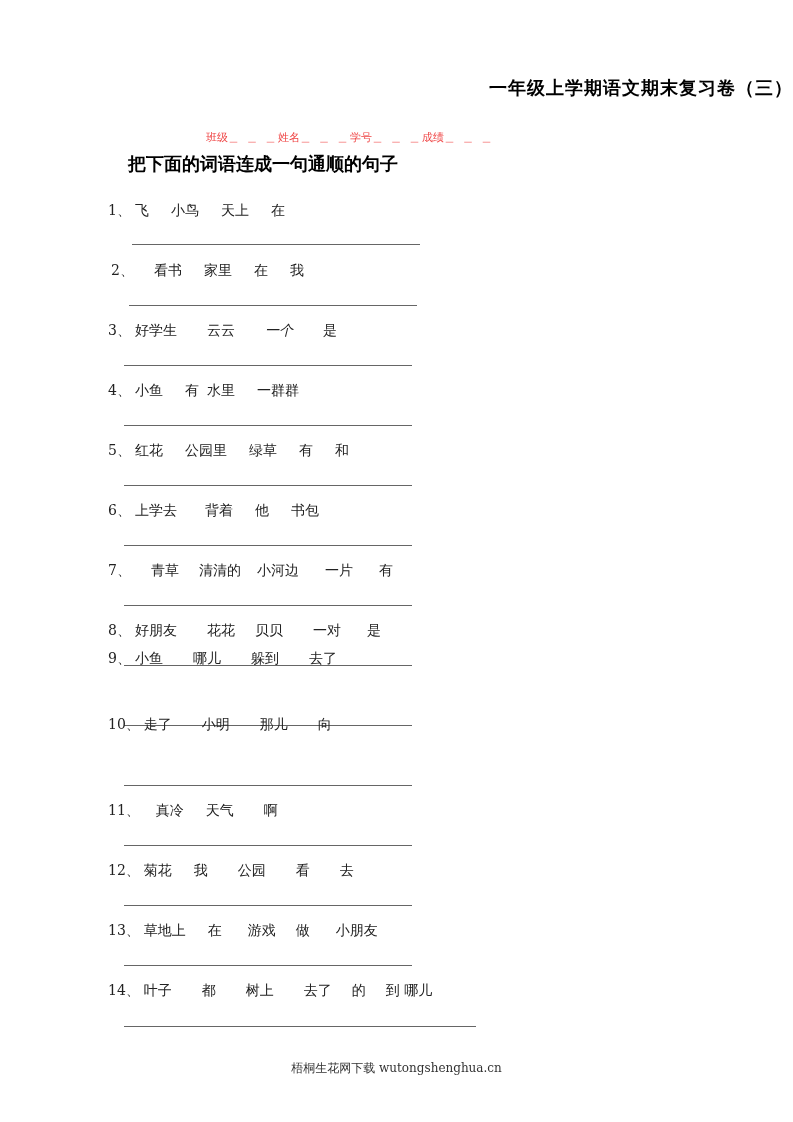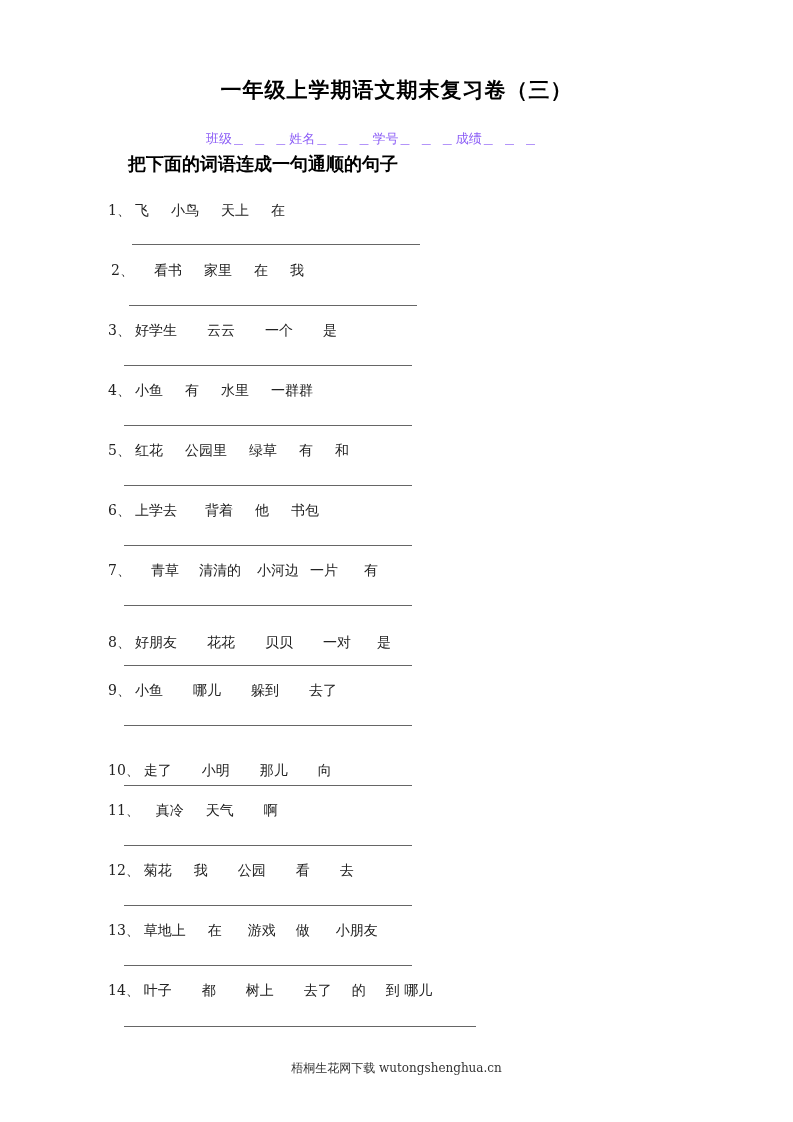--- a/index.html
+++ b/index.html
@@ -1,18 +1,18 @@
 <!DOCTYPE html>
 <html><head>
   <meta charset="utf-8">
   <style>
     html, body { margin:0; padding:0; background:#ffffff; }
     body { width:793px; height:1122px; position:relative; overflow:hidden; color:#111; font-family:"DejaVu Serif","Liberation Serif",serif; }
-    .title { position:absolute; top:76px; left:0; width:793px; text-align:center; font-family:"DejaVu Sans","Liberation Sans",sans-serif; font-weight:bold; font-size:21px; letter-spacing:1px; color:#000; }
-    .info { position:absolute; top:130px; left:206px; font-size:13px; color:#8b5cf6; white-space:nowrap; }
+    .title { position:absolute; top:76px; left:0; width:793px; text-align:right; font-family:"DejaVu Sans","Liberation Sans",sans-serif; font-weight:bold; font-size:18px; letter-spacing:1px; color:#000; }
+    .info { position:absolute; top:130px; left:206px; font-size:11px; color:#ef4444; white-space:nowrap; }
     .info .blank { display:inline-block; letter-spacing:2px; }
     .subtitle { position:absolute; top:152px; left:128px; font-family:"DejaVu Sans","Liberation Sans",sans-serif; font-weight:bold; font-size:18px; color:#000; }
     .q { position:absolute; left:108px; font-size:14px; white-space:nowrap; color:#222; }
     .q .num { display:inline-block; }
     .q .w { display:inline-block; margin-left:26px; }
     .q .w:first-of-type { margin-left:4px; }
     .line { position:absolute; left:124px; width:288px; border-top:1px solid #666; height:0; }
     .footer { position:absolute; top:1060px; left:0; width:793px; text-align:center; font-size:12px; color:#333; }
   </style>
 </head>
@@ -24,35 +24,35 @@
   <span>班级</span><span class="blank">＿ ＿ ＿</span><span>姓名</span><span class="blank">＿ ＿ ＿</span><span>学号</span><span class="blank">＿ ＿ ＿</span><span>成绩</span><span class="blank">＿ ＿ ＿</span>
 </div>
 
 <div class="subtitle">把下面的词语连成一句通顺的句子</div>
 
 <div id="questions">
     <div class="q" style="top: 202px;"><span class="num">1、</span><span class="w" style="margin-left: 4px;">飞</span><span class="w" style="margin-left: 22px;">小鸟</span><span class="w" style="margin-left: 22px;">天上</span><span class="w" style="margin-left: 22px;">在</span></div>
     <div class="line" style="top: 244px; left: 132px;"></div>
     <div class="q" style="top: 262px; left: 111px;"><span class="num">2、</span><span class="w" style="margin-left: 20px;">看书</span><span class="w" style="margin-left: 22px;">家里</span><span class="w" style="margin-left: 22px;">在</span><span class="w" style="margin-left: 22px;">我</span></div>
     <div class="line" style="top: 305px; left: 129px;"></div>
-    <div class="q" style="top: 322px;"><span class="num">3、</span><span class="w" style="margin-left: 4px;">好学生</span><span class="w" style="margin-left: 30px;">云云</span><span class="w" style="margin-left: 30px;">一个</span><span class="w" style="margin-left: 30px;">是</span></div>
+    <div class="q" style="top: 322px;"><span class="num">3、</span><span class="w" style="margin-left: 4px;">好学生</span><span class="w" style="margin-left: 30px;">云云</span><span class="w" style="margin-left: 30px; font-style: italic;">一个</span><span class="w" style="margin-left: 30px;">是</span></div>
     <div class="line" style="top: 365px;"></div>
-    <div class="q" style="top: 382px;"><span class="num">4、</span><span class="w" style="margin-left: 4px;">小鱼</span><span class="w" style="margin-left: 22px;">有</span><span class="w" style="margin-left: 22px;">水里</span><span class="w" style="margin-left: 22px;">一群群</span></div>
+    <div class="q" style="top: 382px;"><span class="num">4、</span><span class="w" style="margin-left: 4px;">小鱼</span><span class="w" style="margin-left: 22px;">有</span><span class="w" style="margin-left: 8px;">水里</span><span class="w" style="margin-left: 22px;">一群群</span></div>
     <div class="line" style="top: 425px;"></div>
     <div class="q" style="top: 442px;"><span class="num">5、</span><span class="w" style="margin-left: 4px;">红花</span><span class="w" style="margin-left: 22px;">公园里</span><span class="w" style="margin-left: 22px;">绿草</span><span class="w" style="margin-left: 22px;">有</span><span class="w" style="margin-left: 22px;">和</span></div>
     <div class="line" style="top: 485px;"></div>
     <div class="q" style="top: 502px;"><span class="num">6、</span><span class="w" style="margin-left: 4px;">上学去</span><span class="w" style="margin-left: 28px;">背着</span><span class="w" style="margin-left: 22px;">他</span><span class="w" style="margin-left: 22px;">书包</span></div>
     <div class="line" style="top: 545px;"></div>
-    <div class="q" style="top: 562px;"><span class="num">7、</span><span class="w" style="margin-left: 20px;">青草</span><span class="w" style="margin-left: 20px;">清清的</span><span class="w" style="margin-left: 16px;">小河边</span><span class="w" style="margin-left: 11px;">一片</span><span class="w" style="margin-left: 26px;">有</span></div>
+    <div class="q" style="top: 562px;"><span class="num">7、</span><span class="w" style="margin-left: 20px;">青草</span><span class="w" style="margin-left: 20px;">清清的</span><span class="w" style="margin-left: 16px;">小河边</span><span class="w" style="margin-left: 26px;">一片</span><span class="w" style="margin-left: 26px;">有</span></div>
     <div class="line" style="top: 605px;"></div>
-    <div class="q" style="top: 622px;"><span class="num">8、</span><span class="w" style="margin-left: 4px;">好朋友</span><span class="w" style="margin-left: 30px;">花花</span><span class="w" style="margin-left: 30px;">贝贝</span><span class="w" style="margin-left: 30px; margin-top: 12px;">一对</span><span class="w" style="margin-left: 26px;">是</span></div>
+    <div class="q" style="top: 622px;"><span class="num">8、</span><span class="w" style="margin-left: 4px;">好朋友</span><span class="w" style="margin-left: 30px;">花花</span><span class="w" style="margin-left: 20px;">贝贝</span><span class="w" style="margin-left: 30px;">一对</span><span class="w" style="margin-left: 26px;">是</span></div>
     <div class="line" style="top: 665px;"></div>
-    <div class="q" style="top: 682px; text-align: right;"><span class="num">9、</span><span class="w" style="margin-left: 4px;">小鱼</span><span class="w" style="margin-left: 30px;">哪儿</span><span class="w" style="margin-left: 30px;">躲到</span><span class="w" style="margin-left: 30px;">去了</span></div>
+    <div class="q" style="top: 650px; text-align: right;"><span class="num">9、</span><span class="w" style="margin-left: 4px;">小鱼</span><span class="w" style="margin-left: 30px;">哪儿</span><span class="w" style="margin-left: 30px;">躲到</span><span class="w" style="margin-left: 30px;">去了</span></div>
     <div class="line" style="top: 725px;"></div>
-    <div class="q" style="top: 762px;"><span class="num">10、</span><span class="w" style="margin-left: 4px;">走了</span><span class="w" style="margin-left: 30px;">小明</span><span class="w" style="margin-left: 30px;">那儿</span><span class="w" style="margin-left: 30px;">向</span></div>
+    <div class="q" style="top: 716px;"><span class="num">10、</span><span class="w" style="margin-left: 4px;">走了</span><span class="w" style="margin-left: 30px;">小明</span><span class="w" style="margin-left: 30px;">那儿</span><span class="w" style="margin-left: 30px;">向</span></div>
     <div class="line" style="top: 785px;"></div>
     <div class="q" style="top: 802px;"><span class="num">11、</span><span class="w" style="margin-left: 16px;">真冷</span><span class="w" style="margin-left: 22px;">天气</span><span class="w" style="margin-left: 30px;">啊</span></div>
     <div class="line" style="top: 845px;"></div>
     <div class="q" style="top: 862px;"><span class="num">12、</span><span class="w" style="margin-left: 4px;">菊花</span><span class="w" style="margin-left: 22px;">我</span><span class="w" style="margin-left: 30px;">公园</span><span class="w" style="margin-left: 30px;">看</span><span class="w" style="margin-left: 30px;">去</span></div>
     <div class="line" style="top: 905px;"></div>
     <div class="q" style="top: 922px;"><span class="num">13、</span><span class="w" style="margin-left: 4px;">草地上</span><span class="w" style="margin-left: 22px;">在</span><span class="w" style=" text-align: right;">游戏</span><span class="w" style="margin-left: 20px;">做</span><span class="w" style="margin-left: 26px;">小朋友</span></div>
     <div class="line" style="top: 965px;"></div>
     <div class="q" style="top: 982px;"><span class="num">14、</span><span class="w" style="margin-left: 4px;">叶子</span><span class="w" style="margin-left: 30px;">都</span><span class="w" style="margin-left: 30px;">树上</span><span class="w" style="margin-left: 30px;">去了</span><span class="w" style="margin-left: 20px;">的</span><span class="w" style="margin-left: 20px;">到 哪儿</span></div>
     <div class="line" style="top: 1026px; width: 352px;"></div>
   </div>

